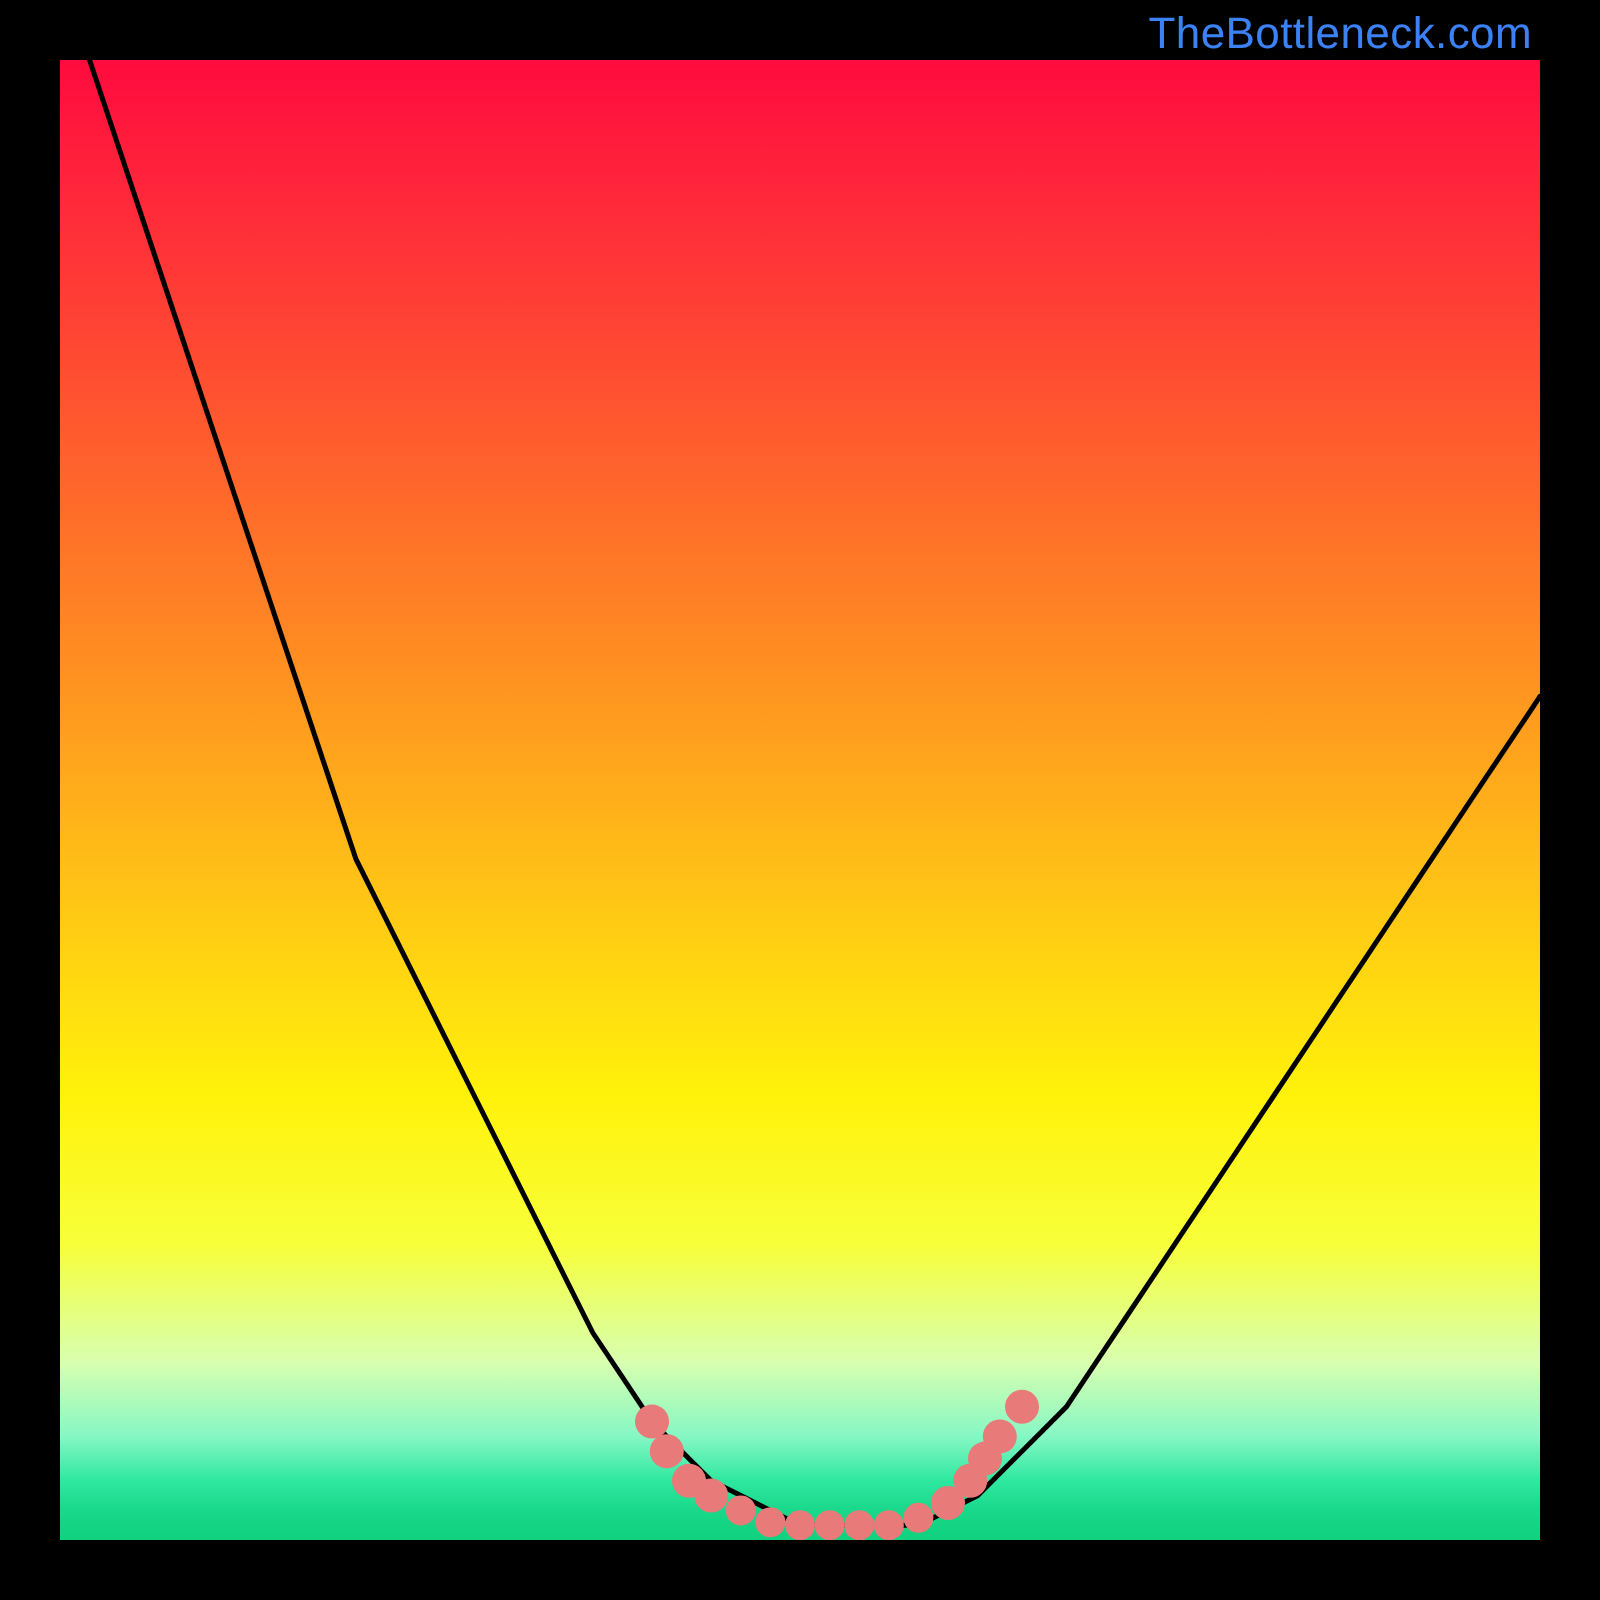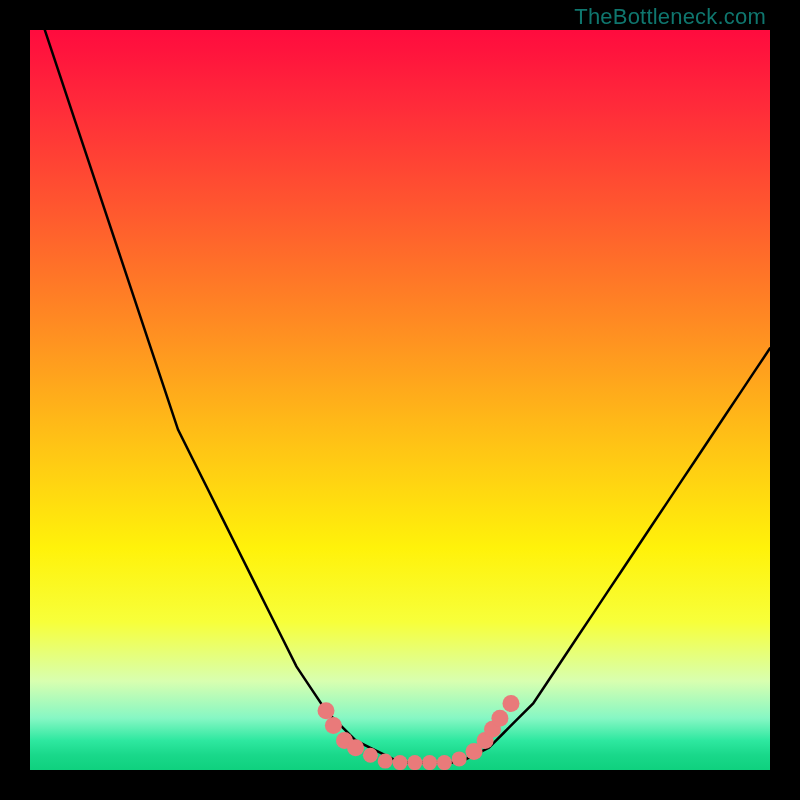--- a/index.html
+++ b/index.html
@@ -32,21 +32,21 @@
     );
     overflow: hidden;
   }
   .watermark {
     position: absolute;
     top: 4px;
     right: 34px;
     font-family: Arial, Helvetica, sans-serif;
     font-size: 22px;
     font-weight: 500;
-    color: #0f766e;
+    color: #3b82f6;
     letter-spacing: 0.2px;
   }
   svg.series {
     position: absolute;
     left: 0;
     top: 0;
     width: 740px;
     height: 740px;
     overflow: visible;
   }

